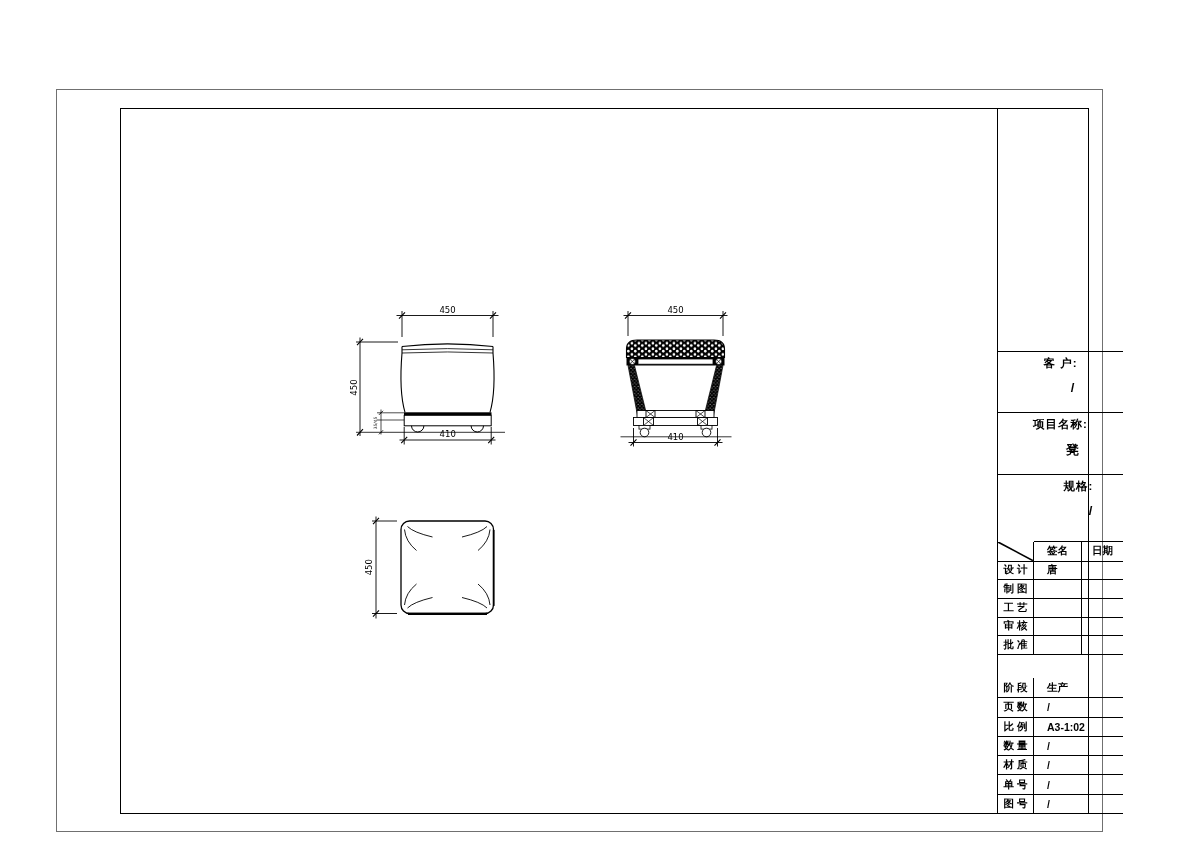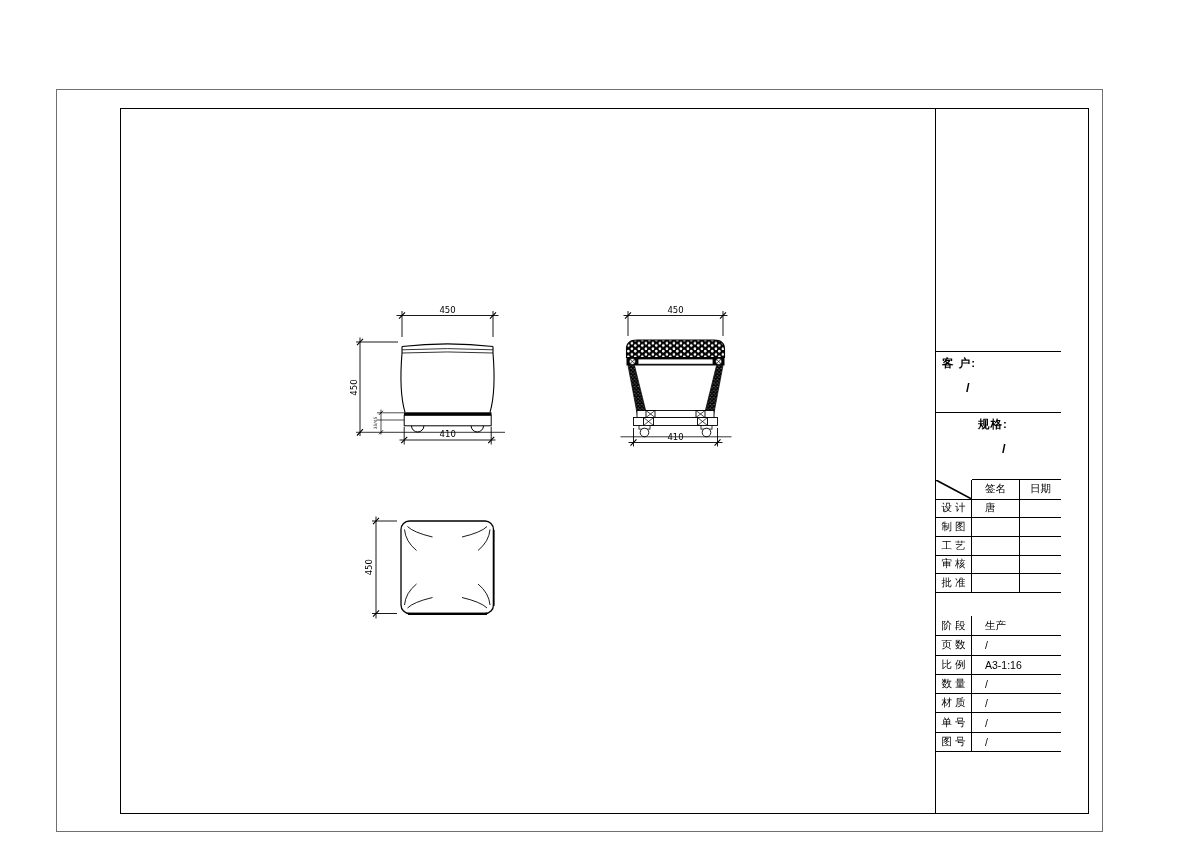--- a/index.html
+++ b/index.html
@@ -9,38 +9,38 @@
   }
   .outer-frame{
     position:absolute;left:56px;top:89px;width:1047px;height:743px;
     border:1px solid #707070;box-sizing:border-box;background:#fff;
   }
   .inner-frame{
     position:absolute;left:120px;top:108px;width:969px;height:706px;
     border:1.6px solid #000;box-sizing:border-box;background:#fff;
   }
   .title-block{
-    position:absolute;left:935px;top:108px;width:126px;height:706px;
-    border-left:1.6px solid #000;box-sizing:border-box;
+    position:absolute;left:997px;top:108px;width:126px;height:706px;
+    border-left:1.6px solid #000;box-sizing:border-box;text-align:center;
   }
   .tb-section{box-sizing:border-box;border-bottom:1.5px solid #000;position:relative;}
   .tb-empty{height:244px;}
   .tb-box{padding:4px 6px;}
   .tb-box .tb-label{font-weight:bold;font-size:11.5px;letter-spacing:1px;}
   .tb-box .tb-value{font-weight:bold;font-size:13px;margin:9px 0 0 24px;}
   .tb-customer{height:61px;}
   .tb-project{height:62px;}
   .tb-spec{height:67px;margin-left:36px;}
   .sig-table{height:113px;display:grid;grid-template-columns:36px 48px 1fr;grid-template-rows:repeat(6,1fr);border-bottom:1.5px solid #000;box-sizing:border-box;}
   .info-gap{height:23px;}
   .info-table{height:136px;display:grid;grid-template-columns:36px 1fr;grid-template-rows:repeat(7,1fr);border-bottom:1.5px solid #000;box-sizing:border-box;}
   .cell{
     box-sizing:border-box;border-top:1px solid #000;
     display:flex;align-items:center;justify-content:center;
-    font-weight:normal;font-size:10.5px;white-space:nowrap;overflow:hidden;
+    font-weight:bold;font-size:10.5px;white-space:nowrap;overflow:hidden;
   }
   .cell.first-row{border-top:none;}
   .cell.col-divider{border-right:1px solid #000;}
   .cell.value-cell{justify-content:flex-start;padding-left:13px;}
   .cell.diag{padding:0;position:relative;}
   .cell.diag svg{position:absolute;inset:0;width:100%;height:100%;}
   .drawing-svg{position:absolute;left:0;top:0;width:1191px;height:842px;}
   .dimtext{font-family:"DejaVu Sans", sans-serif;font-size:8.5px;fill:#000;}
   .dimtext-small{font-family:"DejaVu Sans", sans-serif;font-size:4.4px;fill:#000;}
 </style>
@@ -183,20 +183,24 @@
 </svg>
 
 <div class="title-block">
   <div class="tb-section tb-empty"></div>
 
   <div class="tb-section tb-box tb-customer">
     <div class="tb-label">客 户:</div>
     <div class="tb-value">/</div>
   </div>
 
+  <div class="tb-section tb-box tb-project">
+    <div class="tb-label">项目名称:</div>
+    <div class="tb-value">凳</div>
+  </div>
 
   <div class="tb-section tb-box tb-spec">
     <div class="tb-label">规格:</div>
     <div class="tb-value">/</div>
   </div>
 
   <div class="sig-table">
     <div class="cell first-row col-divider diag">
       <svg viewBox="0 0 10 10" preserveAspectRatio="none">
           <line x1="0" y1="0" x2="10" y2="10" stroke="#000" stroke-width="0.7"></line>
@@ -229,21 +233,21 @@
   <div class="info-gap"></div>
 
   <div class="info-table">
     <div class="cell first-row col-divider">阶 段</div>
     <div class="cell first-row value-cell">生产</div>
 
     <div class="cell col-divider">页 数</div>
     <div class="cell value-cell">/</div>
 
     <div class="cell col-divider">比 例</div>
-    <div class="cell value-cell">A3-1:16</div>
+    <div class="cell value-cell">A3-1:02</div>
 
     <div class="cell col-divider">数 量</div>
     <div class="cell value-cell">/</div>
 
     <div class="cell col-divider">材 质</div>
     <div class="cell value-cell">/</div>
 
     <div class="cell col-divider">单 号</div>
     <div class="cell value-cell">/</div>
 

